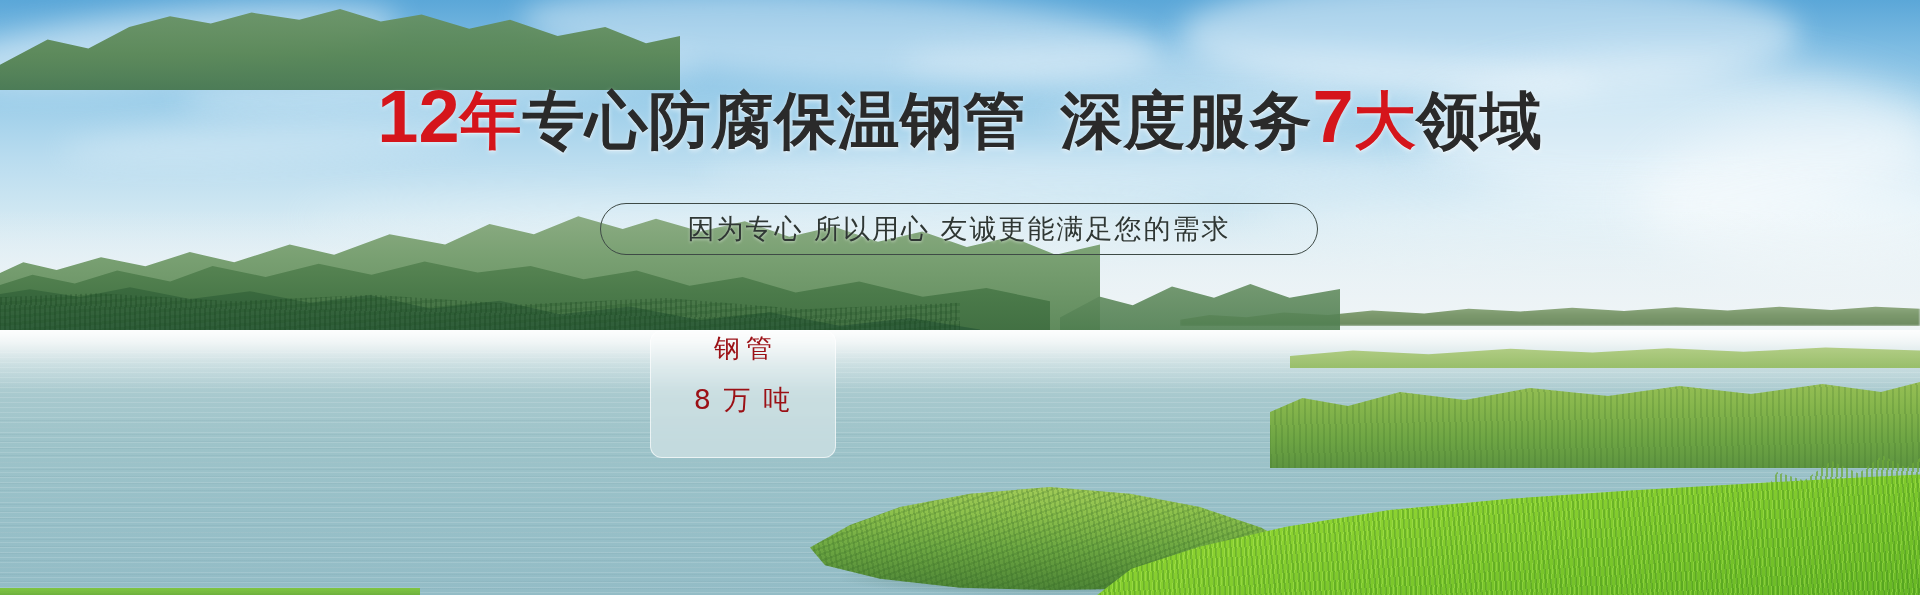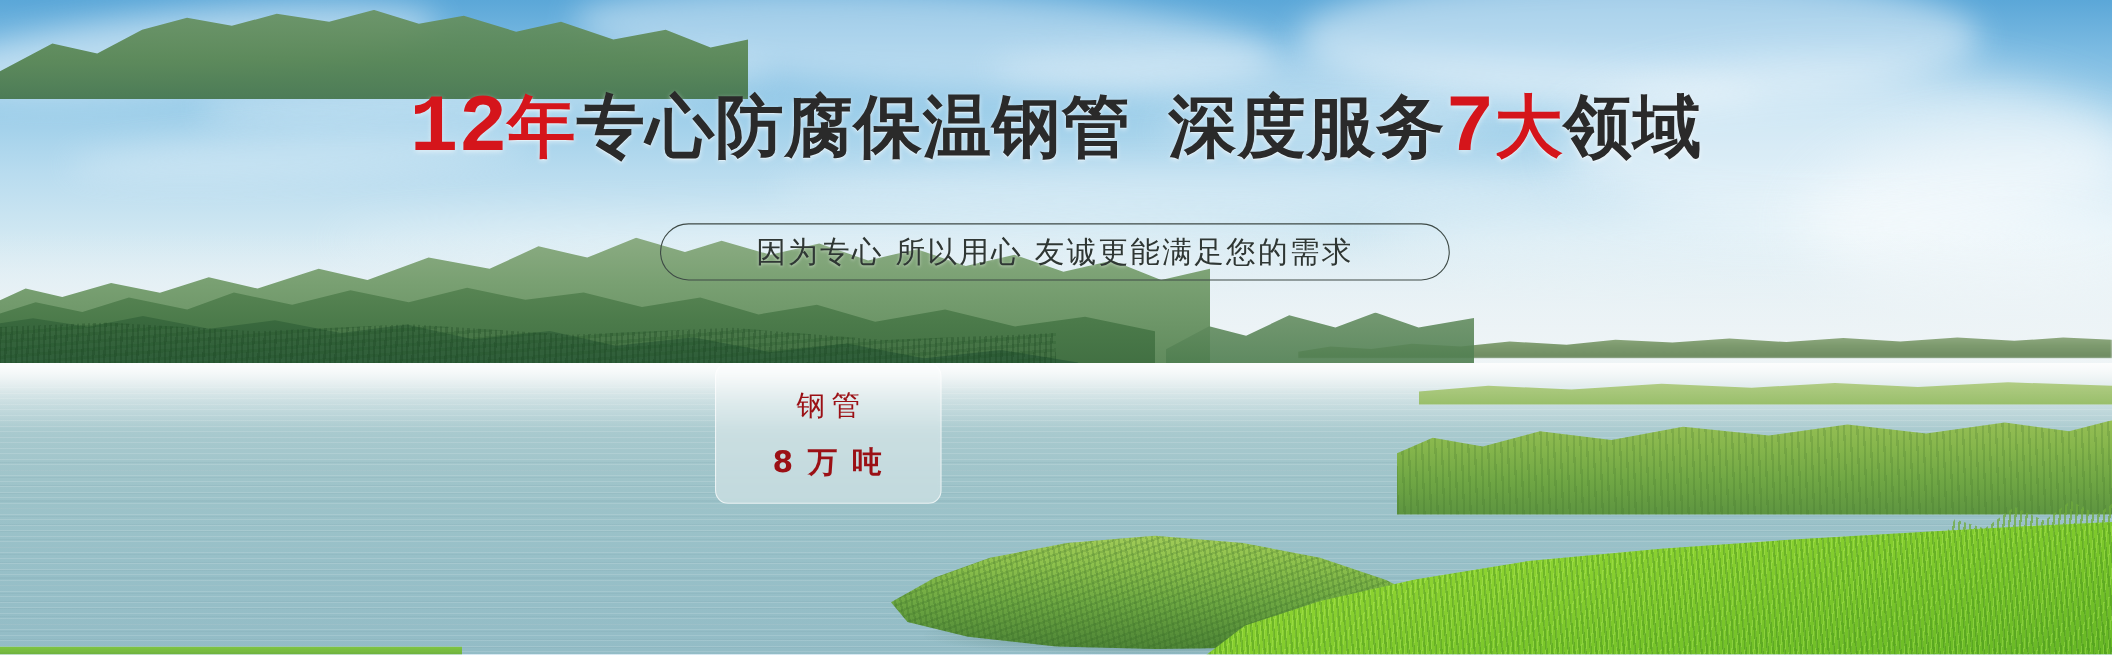--- a/index.html
+++ b/index.html
@@ -196,21 +196,21 @@
     position:absolute;left:1760px;top:430px;width:170px;height:70px;
     background:repeating-linear-gradient(96deg,rgba(110,170,60,.75) 0 2px,rgba(255,255,255,0) 2px 5px);
     clip-path:polygon(0% 100%,10% 60%,26% 72%,42% 44%,58% 62%,72% 36%,86% 54%,100% 30%,100% 100%);
   }
 
   
   .headline{
     position:absolute; left:0; top:82px; width:1920px;
     text-align:center;
     white-space:nowrap;
-    font-family:Liberation Mono, monospace;
+    font-family:Liberation Sans, sans-serif;
     font-size:62px;
     font-weight:bold;
     line-height:70px;
     letter-spacing:1px;
     color:#2a2a2a;
     text-shadow:0 2px 5px rgba(255,255,255,.55), 0 1px 0 rgba(255,255,255,.4);
   }
   .headline .num{
     color:#d5151b;
     font-size:74px;
@@ -235,45 +235,44 @@
     letter-spacing:2px;
     white-space:nowrap;
     text-shadow:0 1px 3px rgba(255,255,255,.5);
   }
 
   .stats{
     position:absolute; left:650px; top:330px;
     display:flex; gap:12px;
   }
   .stat-card{
-    width:206px; height:128px;
+    width:186px; height:128px;
     box-sizing:border-box;
     border-radius:12px;
     background:rgba(255,255,255,.38);
     border:1px solid rgba(255,255,255,.65);
     backdrop-filter:blur(2px);
     display:flex; flex-direction:column;
-    align-items:center; justify-content:center;
+    align-items:center; 
     gap:16px;
   }
   .stat-title{
     font-family:"DejaVu Sans","Liberation Sans",sans-serif;
     font-size:26px;
     color:#9b1015;
     letter-spacing:6px;
     text-indent:6px;
     white-space:nowrap;
   }
   .stat-value{
     font-family:"DejaVu Sans","Liberation Sans",sans-serif;
     font-size:27px;
     color:#9b1015;
     letter-spacing:2px;
     white-space:nowrap;
-    font-weight:bold;
   }
   .stat-value sup{ font-size:16px; vertical-align:super; letter-spacing:0;}
 </style>
 </head>
 <body>
 
 <div class="banner">
 
   <div class="sky"></div>
   <div class="cloud c1"></div>

